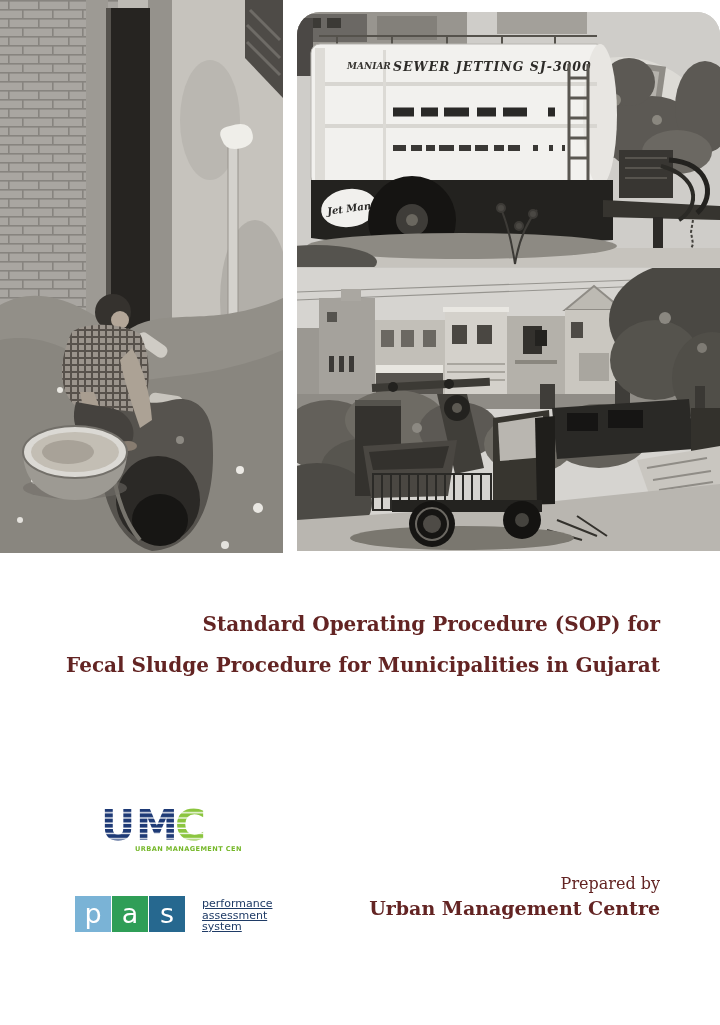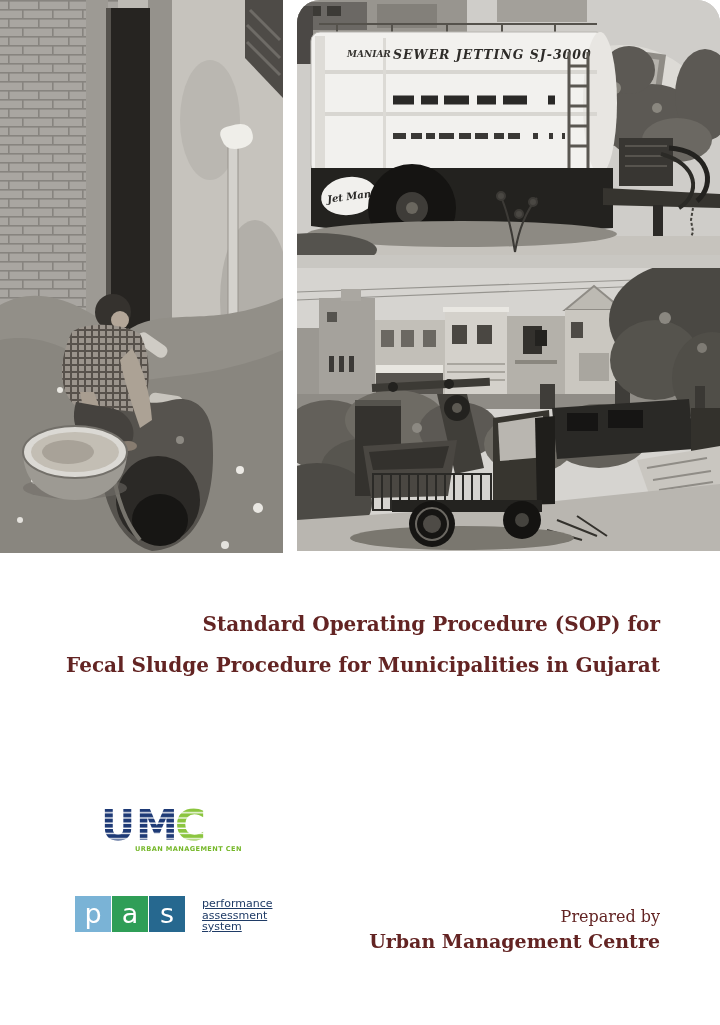--- a/index.html
+++ b/index.html
@@ -1,39 +1,39 @@
 <!DOCTYPE html>
 <html><head>
 <meta charset="utf-8">
 <style>
   html,body{margin:0;padding:0;background:#ffffff;}
   .page{position:relative;width:720px;height:1025px;background:#ffffff;overflow:hidden;
         font-family:"DejaVu Serif","Liberation Serif",serif;}
   .photo{position:absolute;overflow:hidden;background:#c9c7c2;}
   .photo svg{display:block;}
   #photo-left{left:0;top:0;width:283px;height:553px;}
-  #photo-top-right{left:297px;top:0;width:423px;height:302px;border-radius:23px;}
+  #photo-top-right{left:297px;top:12px;width:423px;height:302px;border-radius:23px;}
   #photo-bottom-right{left:297px;top:268px;width:423px;height:283px;}
 
   .title-block{position:absolute;top:604px;right:60px;left:60px;text-align:right;
                color:#632423;font-weight:bold;font-size:20px;line-height:41px;}
   .title-block .tl{white-space:nowrap;}
 
   .umc-logo{position:absolute;left:72px;top:803px;margin-left:29px;}
   .pas-logo{position:absolute;left:75px;top:896px;display:flex;align-items:flex-start;}
   .pas-squares{display:flex;}
   .pas-sq{width:36px;height:36px;margin-right:1px;display:flex;align-items:center;justify-content:center;
           color:#ffffff;font-family:"DejaVu Sans","Liberation Sans",sans-serif;font-size:27px;line-height:36px;}
   .pas-p{background:#7ab3d6;}
   .pas-a{background:#2f9e57;}
   .pas-s{background:#26688f;}
   .pas-caption{margin-left:16px;padding-top:2px;color:#1f3b66;
                font-family:"DejaVu Sans","Liberation Sans",sans-serif;font-size:11px;line-height:11.5px;text-decoration:underline;}
   .prepared-block{position:absolute;top:872px;right:60px;text-align:right;color:#632423;}
-  .prepared-line{font-size:16px;line-height:23px;margin-top:33px;}
+  .prepared-line{font-size:16px;line-height:23px;}
   .prepared-org{font-size:19px;line-height:26px;font-weight:bold;}
 </style>
 </head>
 <body>
 
 <div class="page">
 
   <div class="photo" id="photo-left" role="img" aria-label="Black-and-white photo: worker crouching with a metal basin beside an excavated pit at the door of a brick latrine structure">
     <svg width="283" height="553" viewBox="0 0 283 553">
       <defs>

